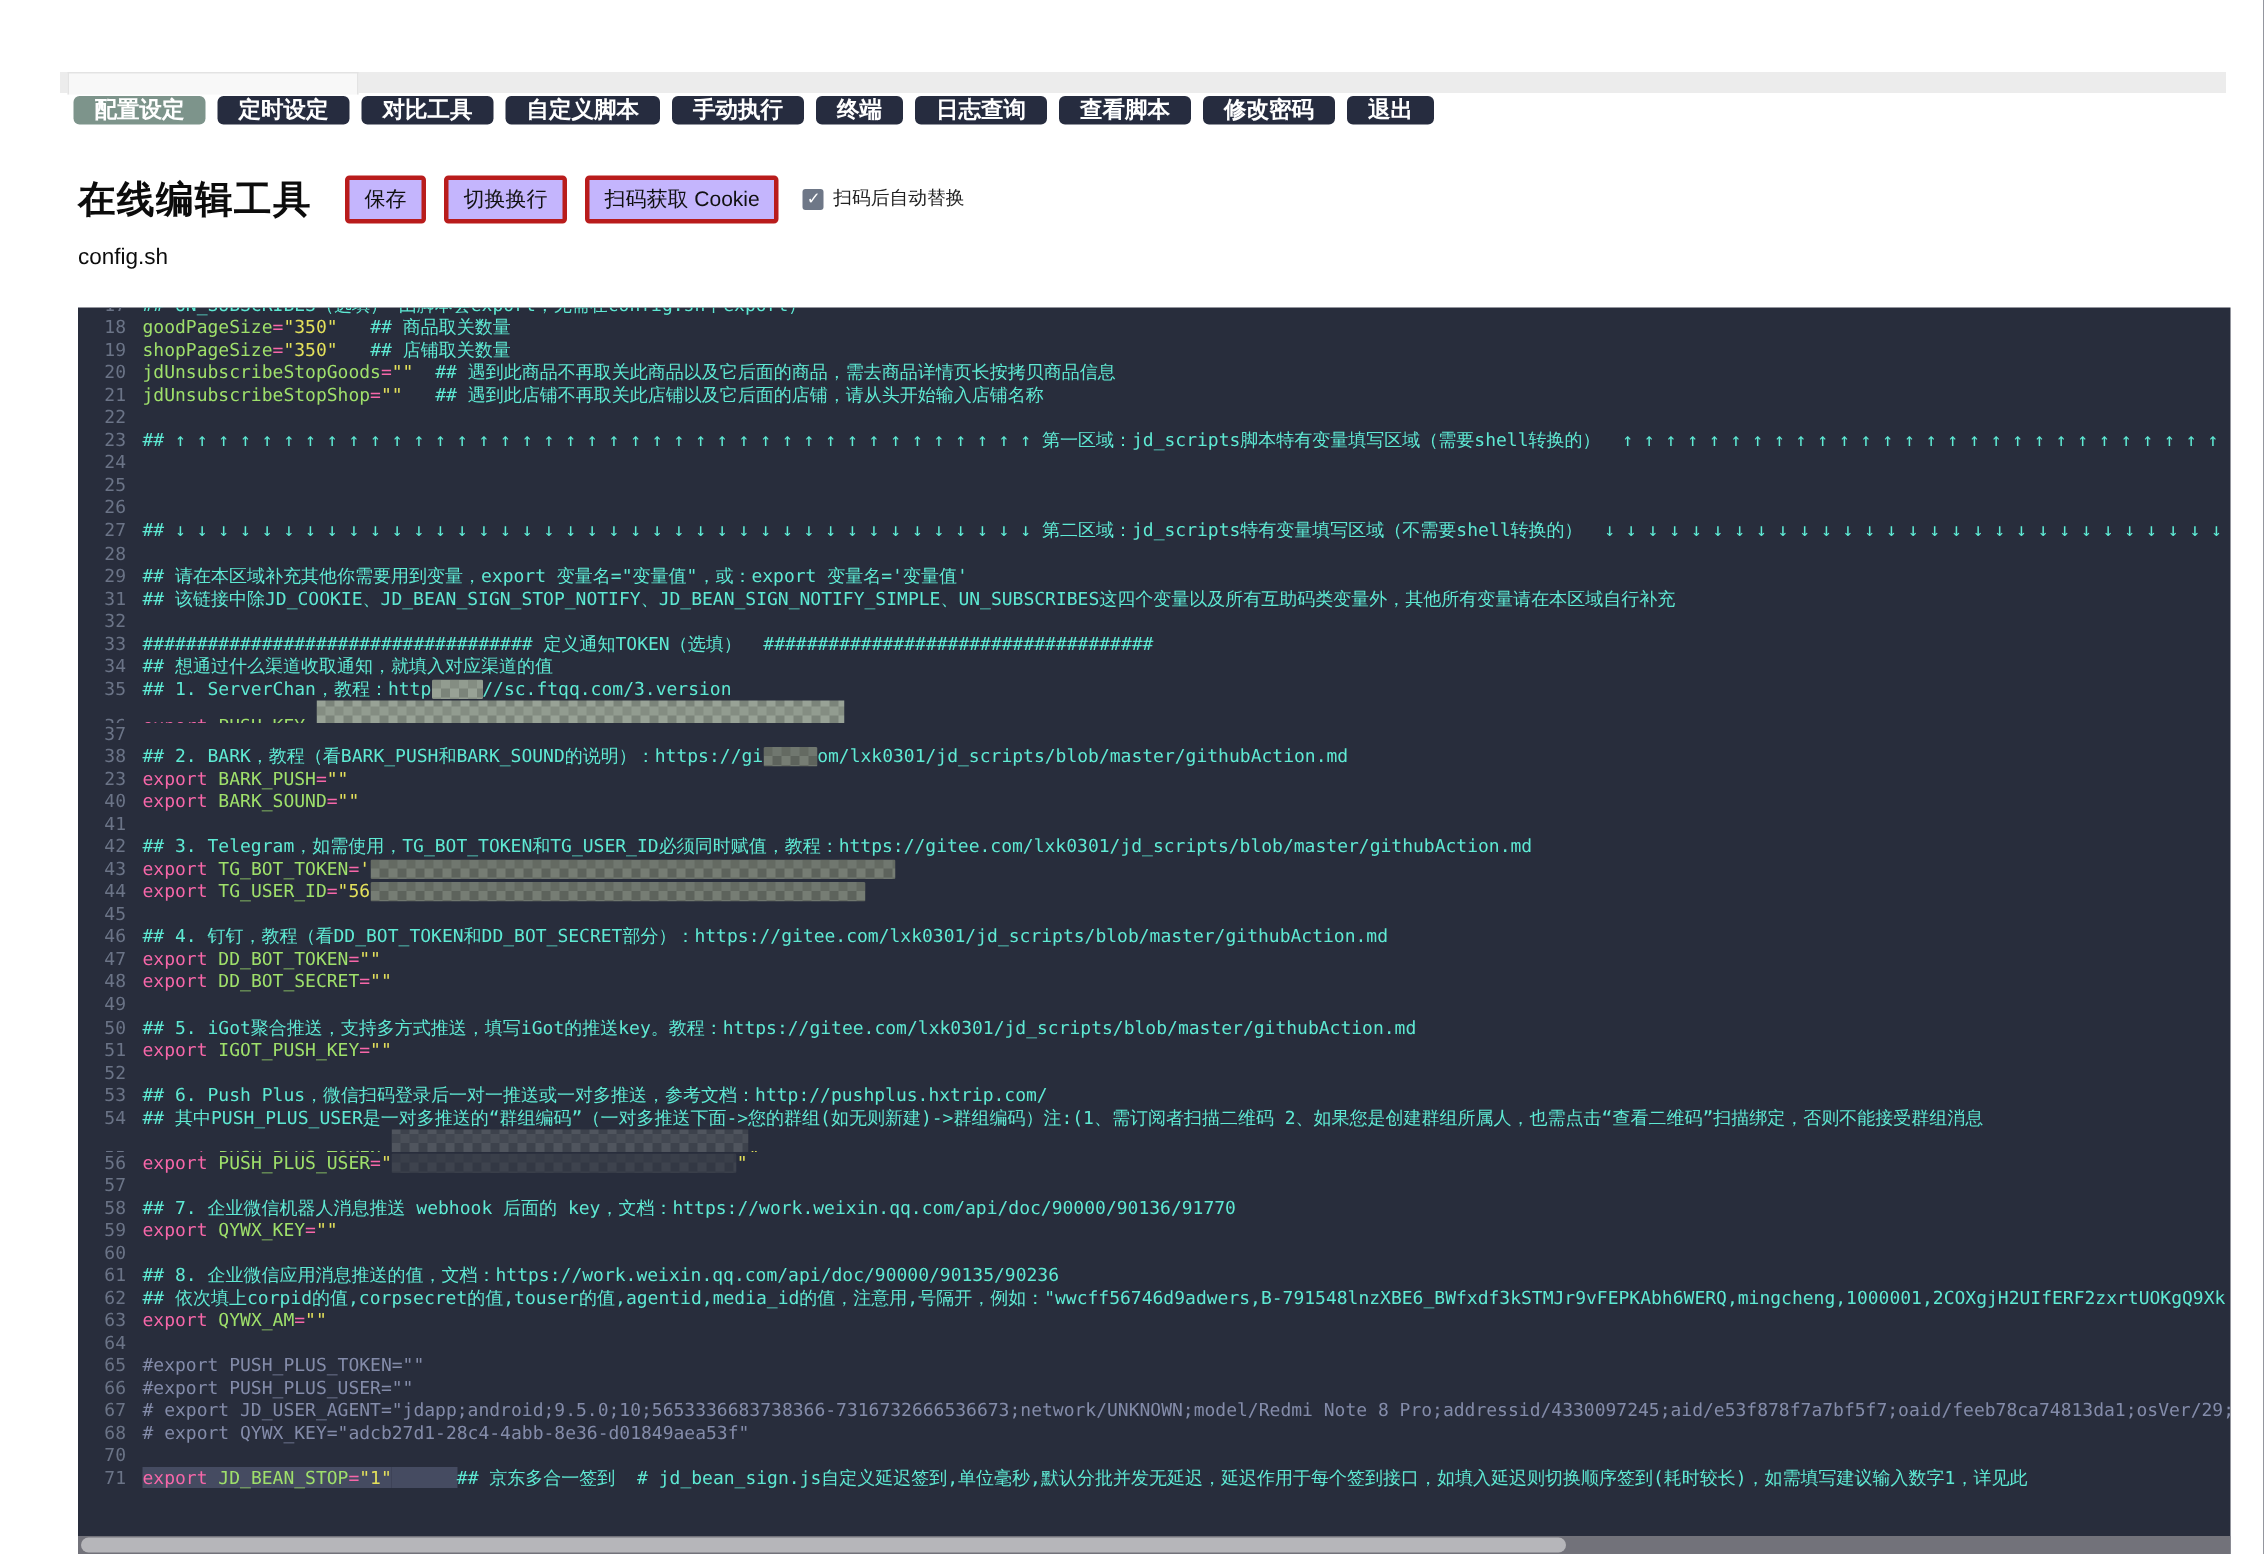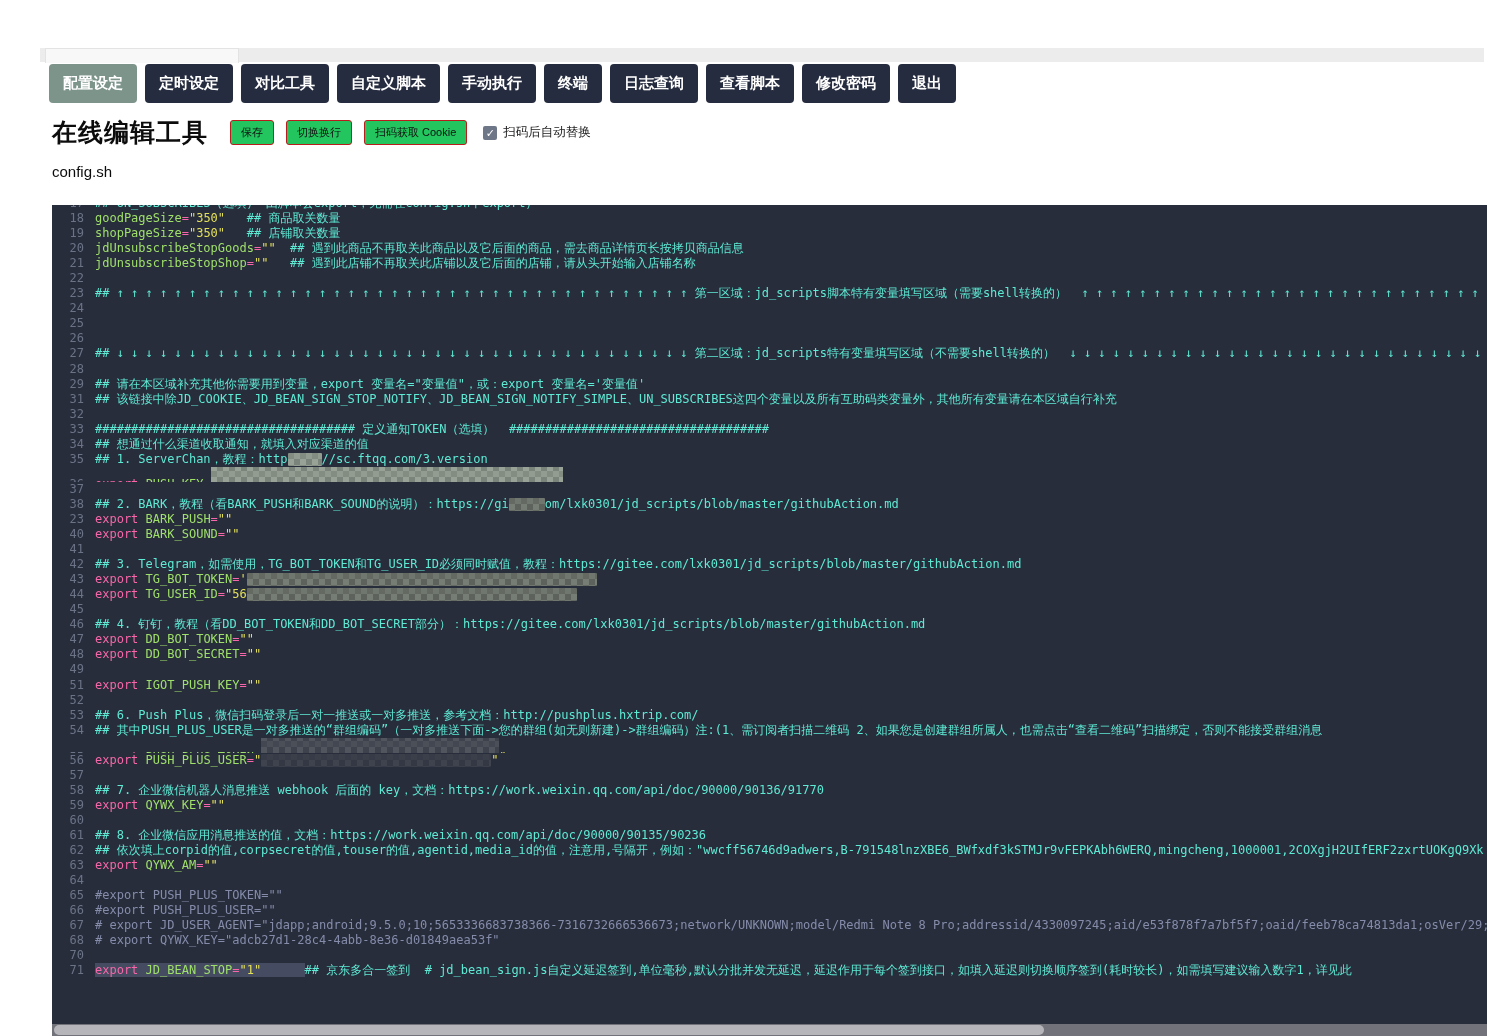--- a/index.html
+++ b/index.html
@@ -8,30 +8,30 @@
     font-family:"Liberation Sans",sans-serif;position:relative;
   }
   
   .top-strip{position:absolute;left:40px;top:48px;width:1444px;height:14px;background:#ececec;}
   .top-strip .lighter{position:absolute;left:5px;top:0;width:192px;height:14px;background:#f8f8f8;border:1px solid #e3e3e3;border-bottom:none;}
   
   .nav{position:absolute;left:49px;top:64px;display:flex;gap:8px;}
   .nav button{
     border:none;border-radius:4px;background:#262c3f;color:#ffffff;
     font-family:"Liberation Sans",sans-serif;font-size:15px;font-weight:bold;
-    padding:10px 14px;cursor:pointer;white-space:nowrap;
+    padding:0 14px;cursor:pointer;white-space:nowrap;
   }
   .nav button.active{background:#7d948b;}
   
   .title-row{position:absolute;left:52px;top:116px;display:flex;align-items:center;}
   .page-title{font-size:25px;font-weight:bold;color:#0c0c0c;margin:0;letter-spacing:1px;}
   .toolbar{display:flex;align-items:center;margin-left:22px;gap:12px;}
   .toolbar .tbtn{
-    background:#22c55e;border:1px solid #b91c1c;border-radius:3px;color:#111;
-    font-family:"Liberation Sans",sans-serif;font-size:11px;padding:4px 10px;cursor:pointer;white-space:nowrap;
+    background:#c4b5fd;border:3px solid #b91c1c;border-radius:3px;color:#111;
+    font-family:"Liberation Sans",sans-serif;font-size:14px;padding:4px 10px;cursor:pointer;white-space:nowrap;
   }
   .chk-wrap{display:flex;align-items:center;gap:6px;margin-left:4px;}
   .chk{width:14px;height:14px;background:#6e7787;border-radius:2px;color:#fff;
        font-size:11px;line-height:14px;text-align:center;cursor:pointer;}
   .chk-label{font-size:12.5px;color:#222;}
   .filename{position:absolute;left:52px;top:163px;font-size:15px;font-weight:normal;color:#0c0c0c;}
   
   .editor{
     position:absolute;left:52px;top:205px;width:1435px;height:831px;
     background:#282d3c;overflow:hidden;
@@ -124,20 +124,21 @@
       <div class="cl"><span class="ln">40</span><span class="lc"><span class="k">export </span><span class="v">BARK_SOUND</span><span class="o">=</span><span class="s">""</span></span></div>
       <div class="cl"><span class="ln">41</span><span class="lc"></span></div>
       <div class="cl"><span class="ln">42</span><span class="lc"><span class="c">## 3. Telegram，如需使用，TG_BOT_TOKEN和TG_USER_ID必须同时赋值，教程：https://gitee.com/lxk0301/jd_scripts/blob/master/githubAction.md</span></span></div>
       <div class="cl"><span class="ln">43</span><span class="lc"><span class="k">export </span><span class="v">TG_BOT_TOKEN</span><span class="o">=</span><span class="s">'</span><span class="redact tone-m" style="width: 350px;"></span></span></div>
       <div class="cl"><span class="ln">44</span><span class="lc"><span class="k">export </span><span class="v">TG_USER_ID</span><span class="o">=</span><span class="s">"56</span><span class="redact tone-m" style="width: 330px;"></span></span></div>
       <div class="cl"><span class="ln">45</span><span class="lc"></span></div>
       <div class="cl"><span class="ln">46</span><span class="lc"><span class="c">## 4. 钉钉，教程（看DD_BOT_TOKEN和DD_BOT_SECRET部分）：https://gitee.com/lxk0301/jd_scripts/blob/master/githubAction.md</span></span></div>
       <div class="cl"><span class="ln">47</span><span class="lc"><span class="k">export </span><span class="v">DD_BOT_TOKEN</span><span class="o">=</span><span class="s">""</span></span></div>
       <div class="cl"><span class="ln">48</span><span class="lc"><span class="k">export </span><span class="v">DD_BOT_SECRET</span><span class="o">=</span><span class="s">""</span></span></div>
       <div class="cl"><span class="ln">49</span><span class="lc"></span></div>
+      <div class="cl"><span class="ln">50</span><span class="lc"><span class="c">## 5. iGot聚合推送，支持多方式推送，填写iGot的推送key。教程：https://gitee.com/lxk0301/jd_scripts/blob/master/githubAction.md</span></span></div>
       <div class="cl"><span class="ln">51</span><span class="lc"><span class="k">export </span><span class="v">IGOT_PUSH_KEY</span><span class="o">=</span><span class="s">""</span></span></div>
       <div class="cl"><span class="ln">52</span><span class="lc"></span></div>
       <div class="cl"><span class="ln">53</span><span class="lc"><span class="c">## 6. Push Plus，微信扫码登录后一对一推送或一对多推送，参考文档：http://pushplus.hxtrip.com/</span></span></div>
       <div class="cl"><span class="ln">54</span><span class="lc"><span class="c">## 其中PUSH_PLUS_USER是一对多推送的“群组编码”（一对多推送下面-&gt;您的群组(如无则新建)-&gt;群组编码）注:(1、需订阅者扫描二维码 2、如果您是创建群组所属人，也需点击“查看二维码”扫描绑定，否则不能接受群组消息</span></span></div>
       <div class="cl"><span class="ln">55</span><span class="lc"><span class="k">export </span><span class="v">PUSH_PLUS_TOKEN</span><span class="o">=</span><span class="redact tone-d" style="width: 238px; height: 26px; top: -9px;"></span><span class="s">"</span></span></div>
       <div class="cl"><span class="ln">56</span><span class="lc"><span class="k">export </span><span class="v">PUSH_PLUS_USER</span><span class="o">=</span><span class="s">"</span><span class="redact tone-d2" style="width: 230px;"></span><span class="s">"</span></span></div>
       <div class="cl"><span class="ln">57</span><span class="lc"></span></div>
       <div class="cl"><span class="ln">58</span><span class="lc"><span class="c">## 7. 企业微信机器人消息推送 webhook 后面的 key，文档：https://work.weixin.qq.com/api/doc/90000/90136/91770</span></span></div>
       <div class="cl"><span class="ln">59</span><span class="lc"><span class="k">export </span><span class="v">QYWX_KEY</span><span class="o">=</span><span class="s">""</span></span></div>
       <div class="cl"><span class="ln">60</span><span class="lc"></span></div>

